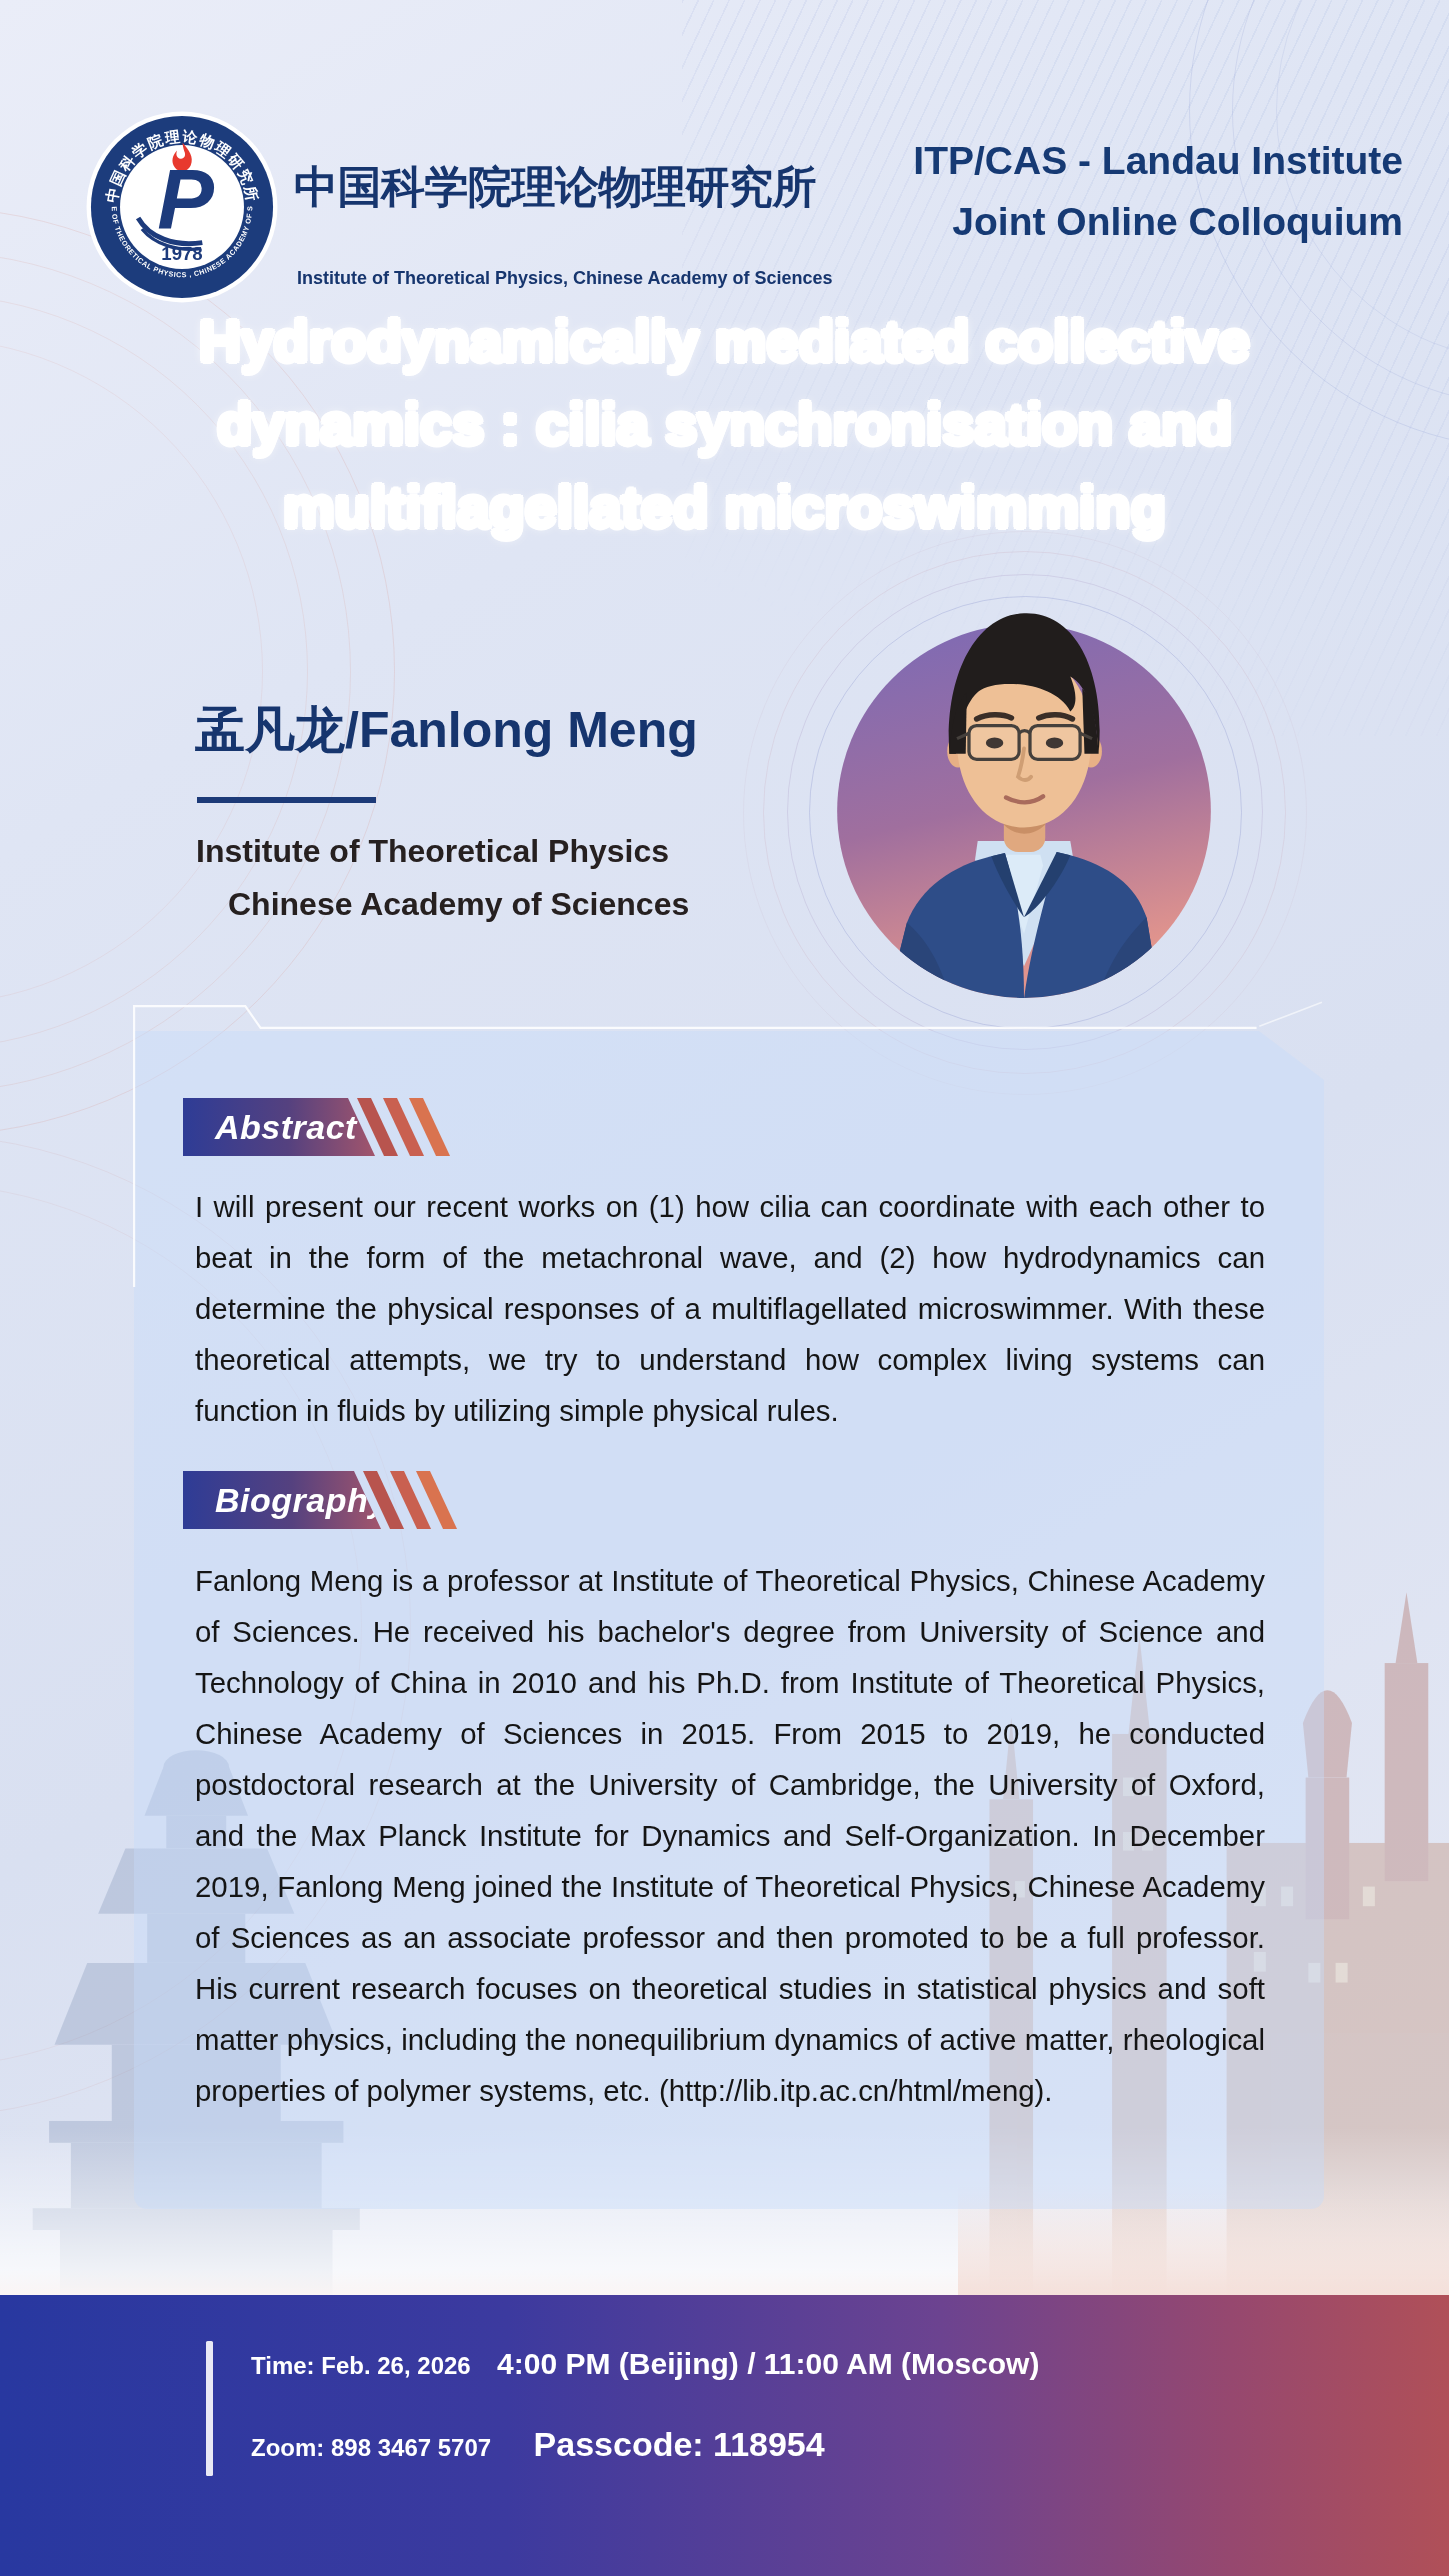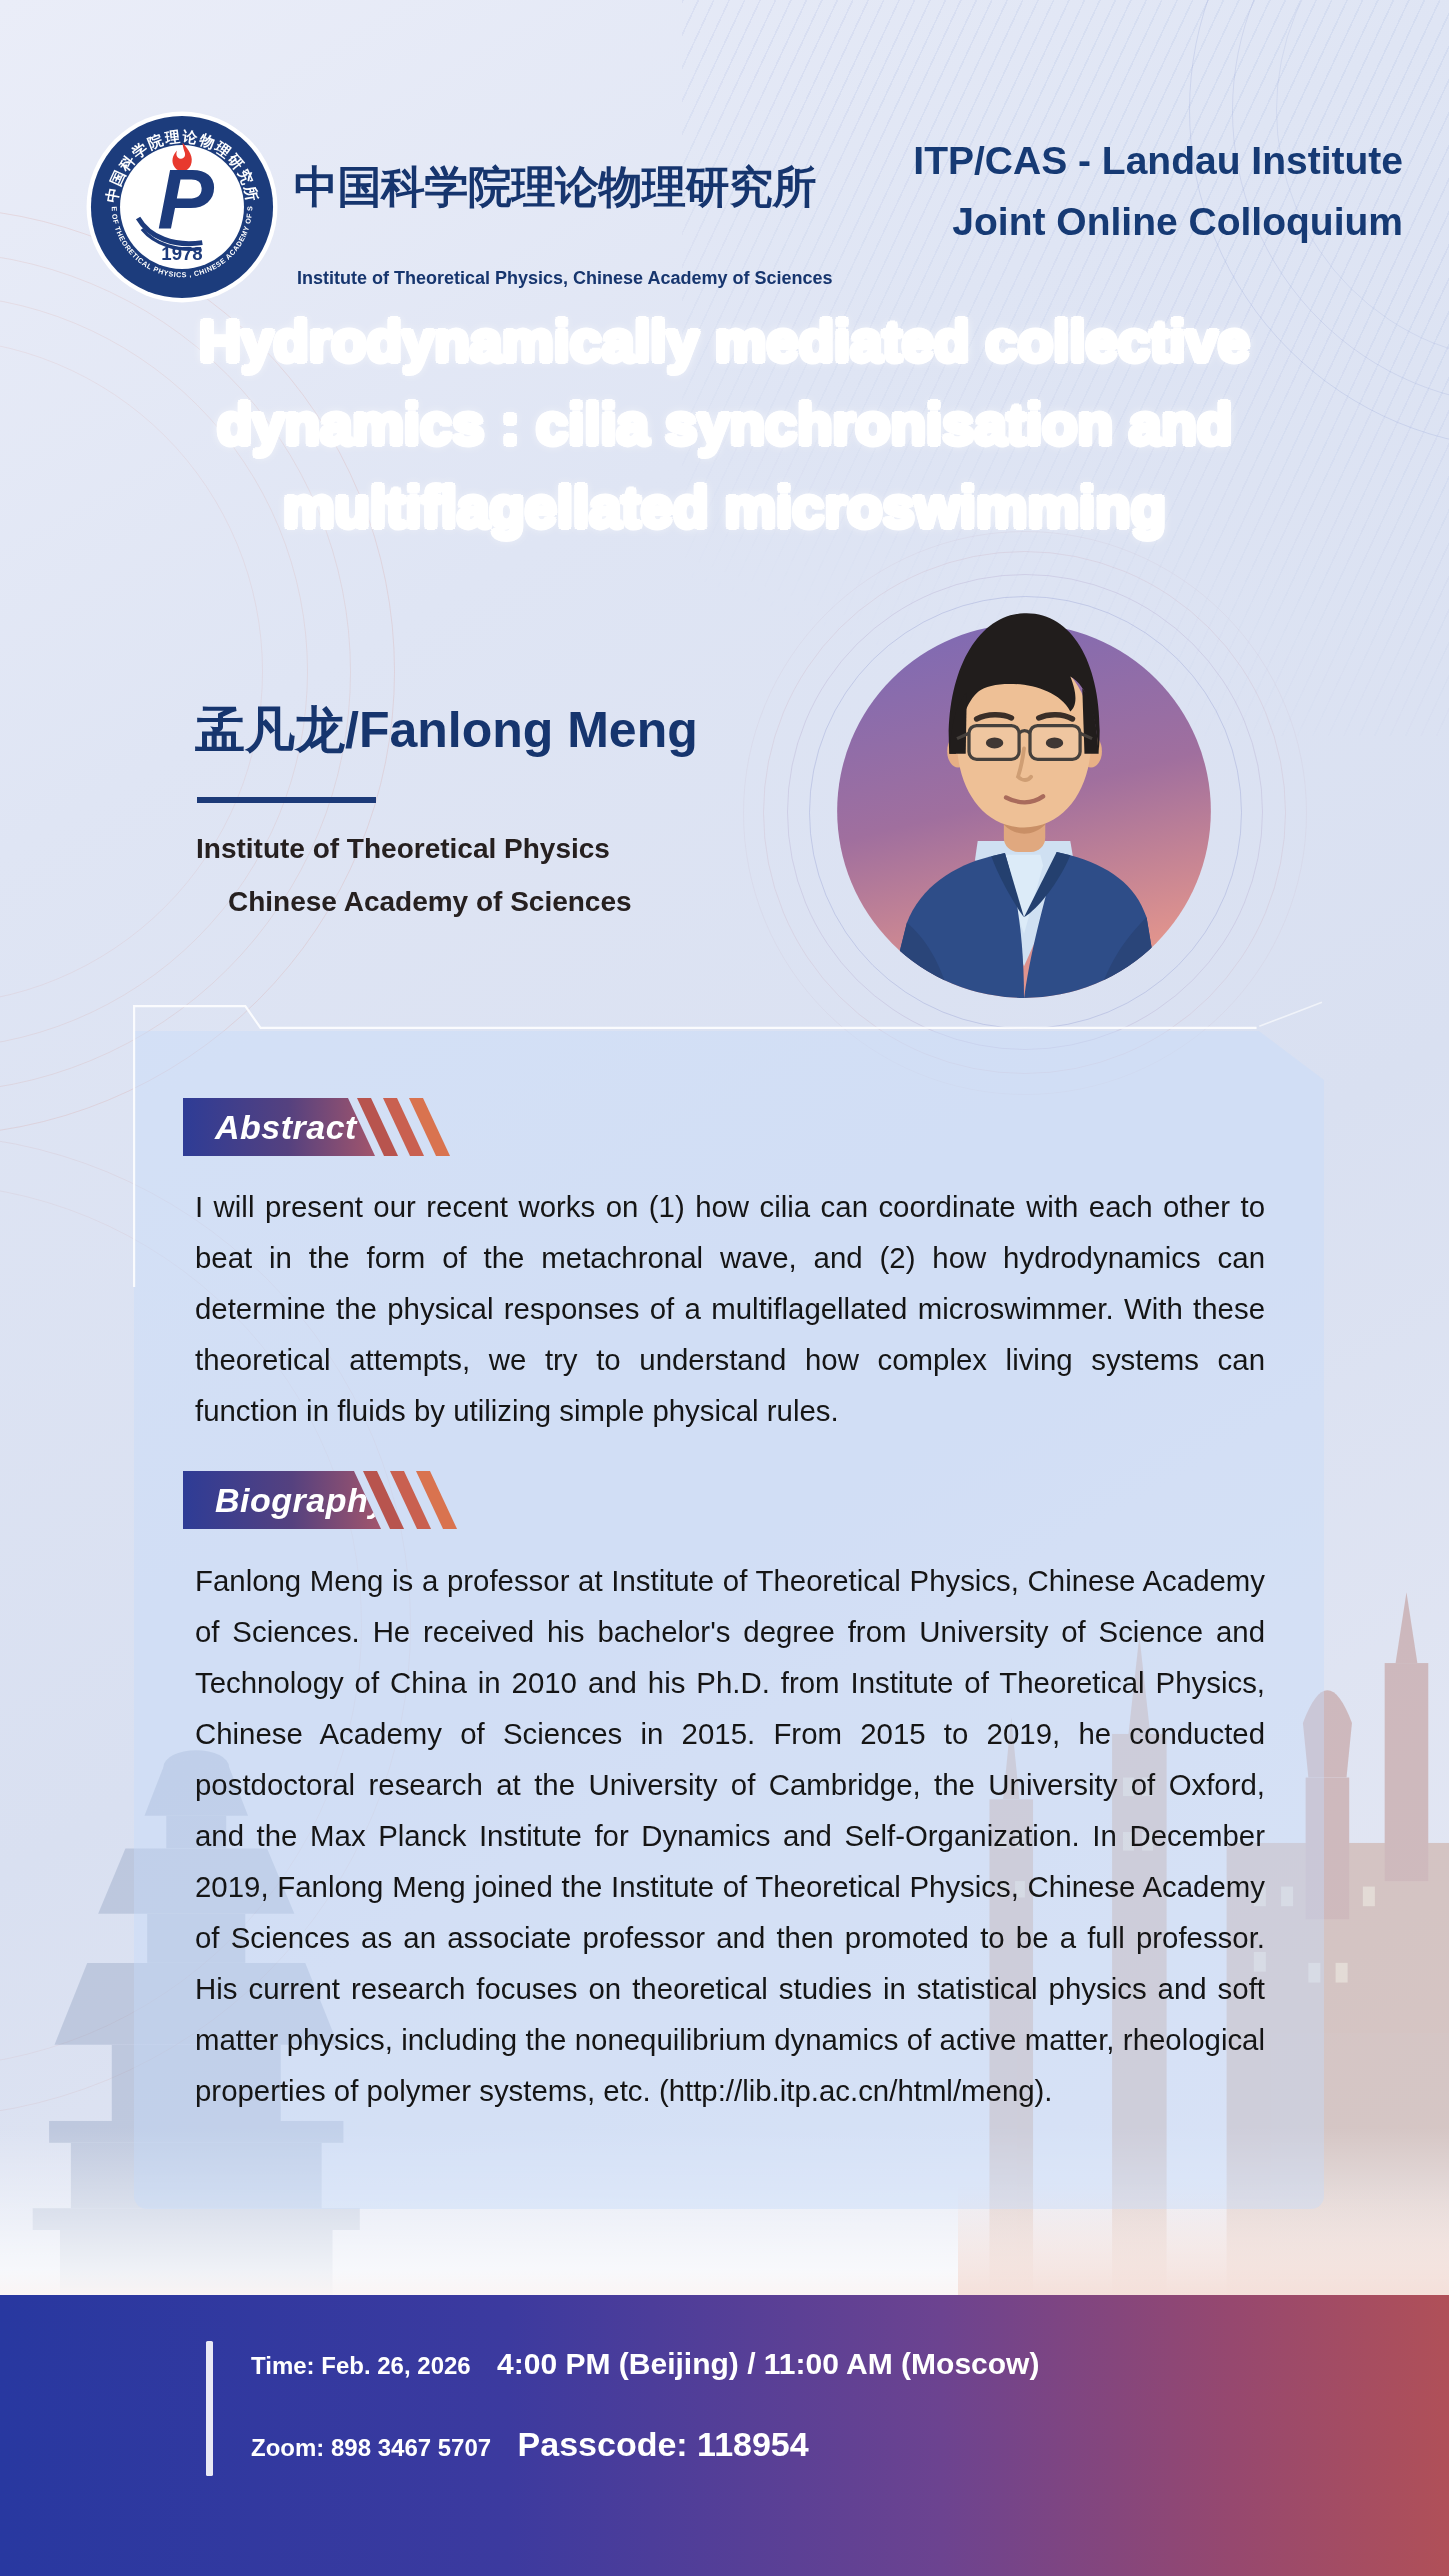--- a/index.html
+++ b/index.html
@@ -38,21 +38,21 @@
   }
   @supports ((-webkit-background-clip:text) or (background-clip:text)){
     .title-line{
       background:linear-gradient(90deg,#2c35a2 0%,#3c3aa0 22%,#6a4691 45%,#9c527b 62%,#d0654f 80%,#e0734b 95%);
       -webkit-background-clip:text;background-clip:text;color:transparent;
     }
   }
   
   .speaker-name{left:195px;top:697px;font-size:50px;font-weight:bold;color:#16356e;}
   .speaker-rule{left:197px;top:797px;width:179px;height:6px;background:#1c3a78;}
-  .affil{left:196px;font-size:28px;font-weight:bold;color:#262020;}
+  .affil{left:196px;font-size:32px;font-weight:bold;color:#262020;}
   .affil1{top:833px;}
   .affil2{top:886px;margin-left:32px;}
   
   .portrait-rings .ring{border-width:1.6px;}
   .portrait-wrap{left:836px;top:585px;width:376px;height:414px;}
   
   .card{
     left:134px;top:1031px;width:1190px;height:1178px;
     background:rgba(198,220,250,0.42);
     clip-path:polygon(0 0, calc(100% - 65px) 0, 100% 49px, 100% 100%, 0 100%);
@@ -85,21 +85,21 @@
     left:0;top:2295px;width:1449px;height:281px;
     background:linear-gradient(90deg,#2838a0 0%,#3c3a9f 35%,#6c4390 65%,#96486f 85%,#b05058 100%);
     color:#ffffff;
   }
   .footer-accent{position:absolute;left:206px;top:46px;width:7px;height:135px;background:#e9e9f5;border-radius:1.6px;}
   .footer-row{position:absolute;left:251px;white-space:nowrap;font-weight:bold;}
   .footer-row-1{top:52px;}
   .footer-row-2{top:130px;}
   .f-main{font-size:24px;}
   .f-detail{font-size:30px;margin-left:24px;}
-  .f-detail2{font-size:34px;margin-left:24px;}
+  .f-detail2{font-size:34px;margin-left:40px;}
   svg text{font-family:"Liberation Sans", sans-serif;}
 </style>
 </head>
 <body>
 
 <div class="canvas">
 
   <div class="ring" style="left:-534px;top:207px;width:927px;height:927px;border-color:rgba(214,140,130,0.20);"></div>
   <div class="ring" style="left:-491px;top:251px;width:840px;height:840px;border-color:rgba(214,140,130,0.17);"></div>
   <div class="ring" style="left:-447px;top:294px;width:753px;height:753px;border-color:rgba(214,140,130,0.15);"></div>

